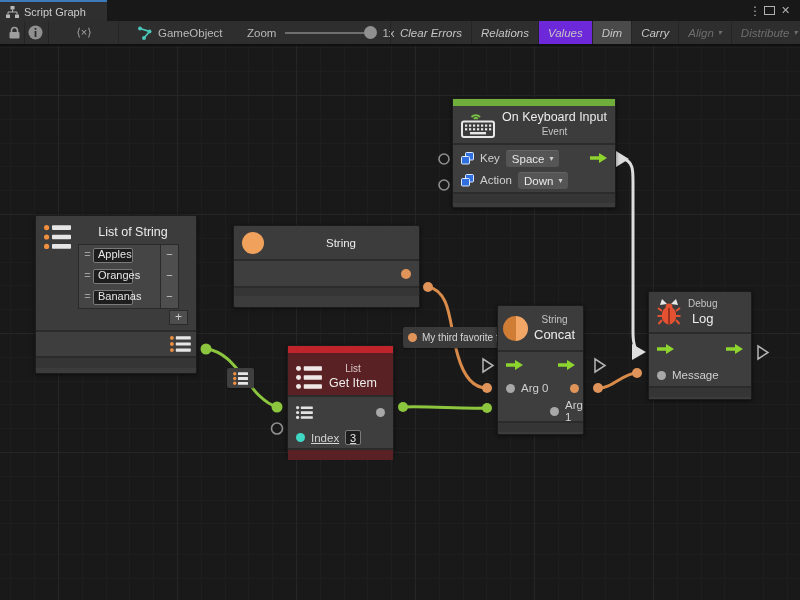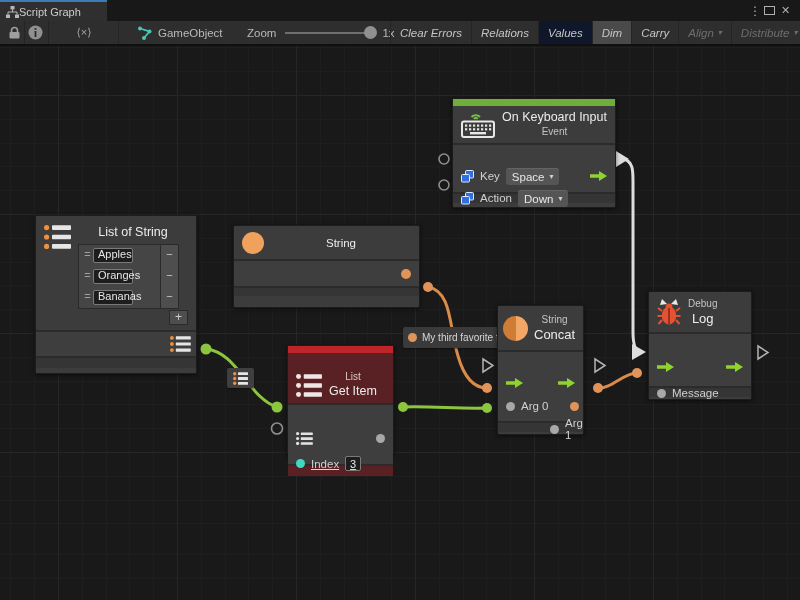--- a/index.html
+++ b/index.html
@@ -6,42 +6,42 @@
   html,body { background:#000; }
   #app {
     position:relative; width:800px; height:600px; overflow:hidden;
     background:#191919; font-family:"Liberation Sans", sans-serif;
     -webkit-font-smoothing:antialiased;
   }
   
   #tabbar { position:absolute; left:0; top:0; width:800px; height:21px; background:#181818; }
   #tab {
     position:absolute; left:0; top:0; width:107px; height:21px; background:#2f2f2f;
-    border-top:2px solid #3d7ab8; display:flex; align-items:center; padding:0 6px;
+    border-top:2px solid #3d7ab8; display:flex; align-items:center; gap:5px; padding:0 6px;
     color:#cdcdcd; font-size:11px;
   }
   .winctl { position:absolute; top:0; height:21px; display:flex; align-items:center; color:#b0b0b0; }
   #ctl-more { left:749; left:749px; font-size:12px; }
   #ctl-max { left:764px; }
   #ctl-max .box { width:11px; height:9px; border:1.5px solid #b0b0b0; }
   #ctl-close { left:781px; font-size:11px; }
   
   #toolbar {
     position:absolute; left:0; top:21px; width:800px; height:25px; background:#2e2e2e;
     border-bottom:2px solid #101010; color:#b9b9b9; font-size:11.5px;
   }
   .tsep { position:absolute; top:0; width:1px; height:23px; background:#242424; }
   .ticon { position:absolute; top:0; height:23px; display:flex; align-items:center; justify-content:center; }
   #go-cluster { position:absolute; left:138px; top:0; height:23px; display:flex; align-items:center; gap:5px; }
   #zoom-cluster { position:absolute; left:247px; top:0; height:23px; display:flex; align-items:center; }
   #zoom-track { width:88px; height:2px; background:#6e6e6e; margin-left:9px; position:relative; }
   #zoom-knob { position:absolute; right:-4px; top:-5.5px; width:13px; height:13px; border-radius:50%; background:#909090; }
   #tbtns { position:absolute; left:390px; top:0; height:23px; display:flex; }
   .tbtn { height:23px; display:flex; align-items:center; padding:0 9px; border-left:1px solid #242424; color:#c6c6c6; white-space:nowrap;font-style:italic; }
-  .tbtn.active { background:#0f172a; }
+  .tbtn.active { background:#6d28d9; }
   .tbtn.semi { background:#4a4a4a; }
   .tbtn.disabled { color:#6e6e6e; }
   .tbtn .caret { font-size:8px; margin-left:4px; }
   
   #canvas {
     position:absolute; left:0; top:46px; width:800px; height:554px;
     background:
       repeating-linear-gradient(to right, transparent 0 118px, #262626 118px 119px),
       repeating-linear-gradient(to bottom, transparent 0 118px, #262626 118px 119px),
       repeating-linear-gradient(to right, transparent 0 22.8px, #1e1e1e 22.8px 23.8px),
@@ -53,21 +53,21 @@
   
   .node {
     position:absolute; background:#3c3c3c; border:1px solid #1c1c1c; border-radius:2px;
     box-shadow:0 1px 4px rgba(0,0,0,.55); color:#d6d6d6;
   }
   .strip { height:7px; }
   .nhead { display:flex; align-items:center; gap:7px; padding:4px 8px 5px 8px; }
   .nhead .tt { line-height:1.25;text-align:center; }
   .cat { font-size:10px; color:#c4c4c4; }
   .big { font-size:12.5px; color:#ececec; }
-  .nbody { border-top:2px solid #2b2b2b; background:#3e3e3e; padding:20px 0; }
+  .nbody { border-top:2px solid #2b2b2b; background:#3e3e3e; padding:2px 0; }
   .nrow { display:flex; align-items:center; padding:0 8px; gap:6px; font-size:11.5px; color:#d0d0d0; }
   .nfoot { border-top:2px solid #2b2b2b; background:#353535; }
   .dot { border-radius:50%; flex:0 0 auto; }
   .dot.gray { width:9px; height:9px; background:#a8a8a8; }
   .dot.cyan { width:9px; height:9px; background:#3fd8c4; }
   .dot.orange-s { width:10px; height:10px; background:#e0945a; }
   .dd { display:inline-flex; align-items:center; gap:5px; background:#555; border-top:1px solid #646464; border-radius:3px; padding:1px 6px; font-size:11.5px; color:#e8e8e8; height:17px; }
   .dd .caret { font-size:8px; color:#cfcfcf; }
   .field { background:#1d1d1d; border:1px solid #7a7a7a; border-radius:2px; color:#e6e6e6; font-size:11px; padding:0 4px; height:15px; display:flex; align-items:center; }
   .spacer { flex:1; }
@@ -351,37 +351,37 @@
       </div>
     </div>
     <div class="nbody" style="height:27px; display:flex; align-items:center; justify-content:flex-end; padding:0 8px;">
       <span class="dot orange-s"></span>
     </div>
     <div class="nfoot" style="height:10px;"></div>
   </div>
 
   <div class="node" id="node-getitem" style="left:287px; top:345px; width:107px; height:110px;">
     <div class="strip" style="background:#c0242b;"></div>
-    <div class="nhead" style="background:#5a2124; padding-top:18px; padding-bottom:4px;">
+    <div class="nhead" style="background:#5a2124; padding-top:10px; padding-bottom:4px;">
       <svg width="26" height="23" viewBox="0 0 27 24">
         <g fill="#efe6e6">
           <circle cx="2.6" cy="2.6" r="2.6"></circle>
             <rect x="8" y="0.3" width="19" height="4.6" rx="0.8"></rect>
           <circle cx="2.6" cy="12" r="2.6"></circle>
             <rect x="8" y="9.7" width="19" height="4.6" rx="0.8"></rect>
           <circle cx="2.6" cy="21.4" r="2.6"></circle>
             <rect x="8" y="19.1" width="19" height="4.6" rx="0.8"></rect>
         </g>
       </svg>
       <div class="tt">
         <div class="cat" style="color:#dcc9c9;">List</div>
         <div class="big">Get Item</div>
       </div>
     </div>
-    <div class="nbody" style="height:61px;text-decoration:underline;">
+    <div class="nbody" style="height:53px;text-decoration:underline;">
       <div class="nrow" style="height:26px;">
         <svg width="17" height="13" viewBox="0 0 17 13">
           <g fill="#e3e3e3">
             <circle cx="1.6" cy="1.6" r="1.6"></circle>
               <rect x="4.8" y="0.4" width="12" height="2.6" rx="0.5"></rect>
             <circle cx="1.6" cy="6.5" r="1.6"></circle>
               <rect x="4.8" y="5.3" width="12" height="2.6" rx="0.5"></rect>
             <circle cx="1.6" cy="11.4" r="1.6"></circle>
               <rect x="4.8" y="10.2" width="12" height="2.6" rx="0.5"></rect>
           </g>

